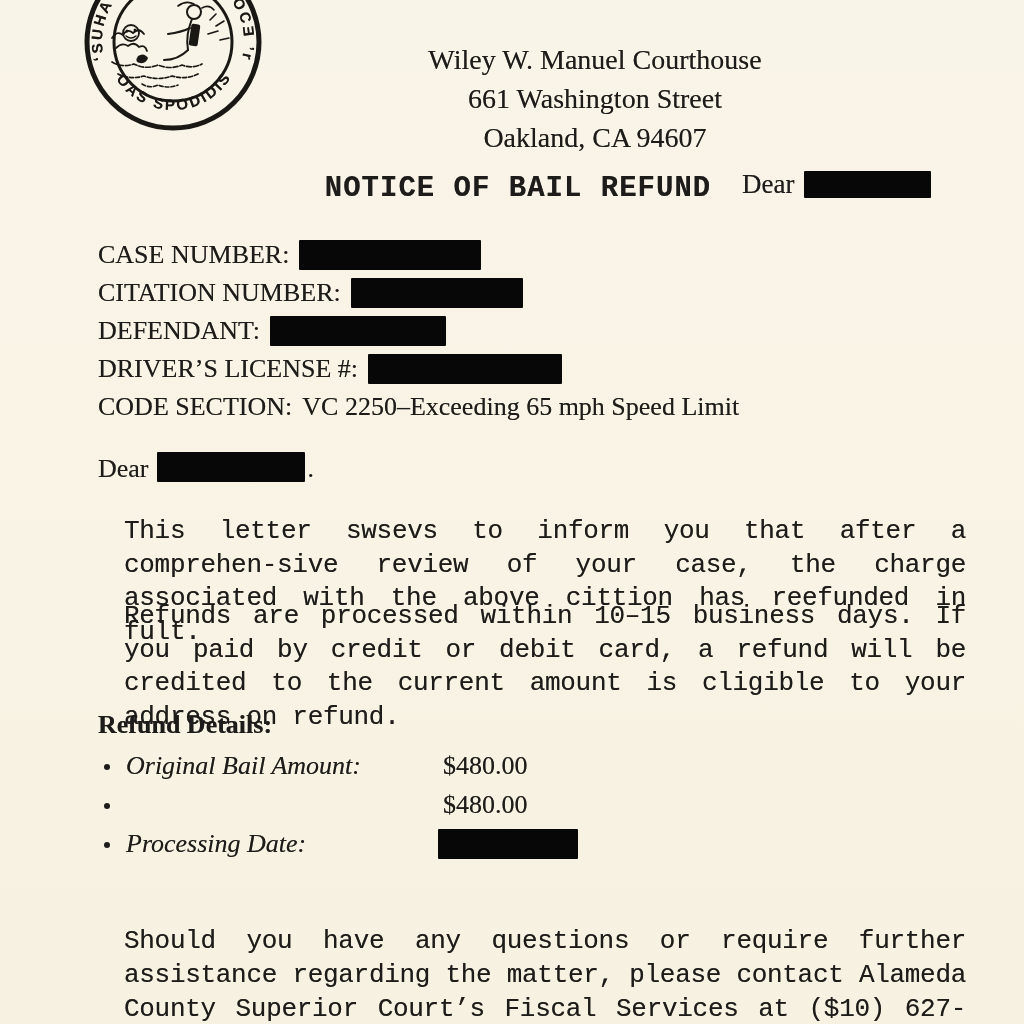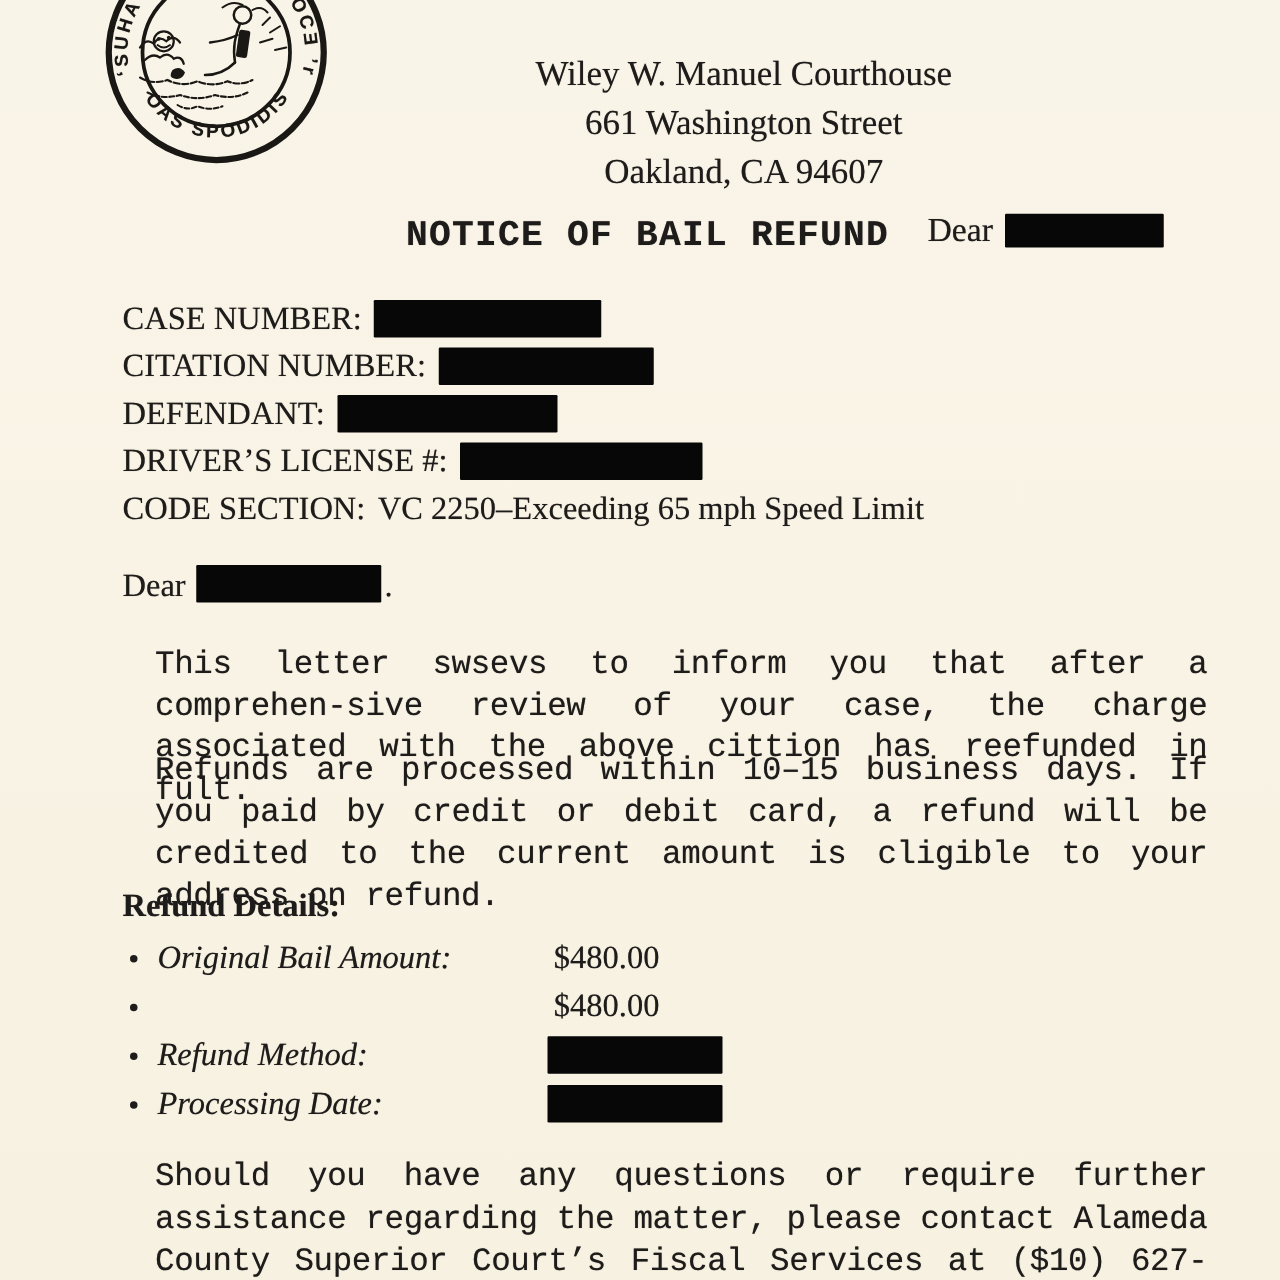--- a/index.html
+++ b/index.html
@@ -164,25 +164,20 @@
       <span class="b-dot"></span>
       <span class="b-lbl">Original Bail Amount:</span>
       <span class="b-val">$480.00</span>
     </div>
     <div class="b-row">
       <span class="b-dot"></span>
       <span class="b-val">$480.00</span>
     </div>
     <div class="b-row">
       <span class="b-dot"></span>
-      <span class="b-lbl">Refund Method:</span>
-      <span class="bar b-bar"></span>
-    </div>
-    <div class="b-row">
-      <span class="b-dot"></span>
       <span class="b-lbl">Processing Date:</span>
       <span class="bar b-bar"></span>
     </div>
   </div>
 
   <p class="body closing">Should you have any questions or require further assistance regarding the matter, please contact Alameda County Superior Court’s Fiscal Services at ($10) 627-7700 during normal business hours.</p>
 
 </div>
 
 </body></html>

